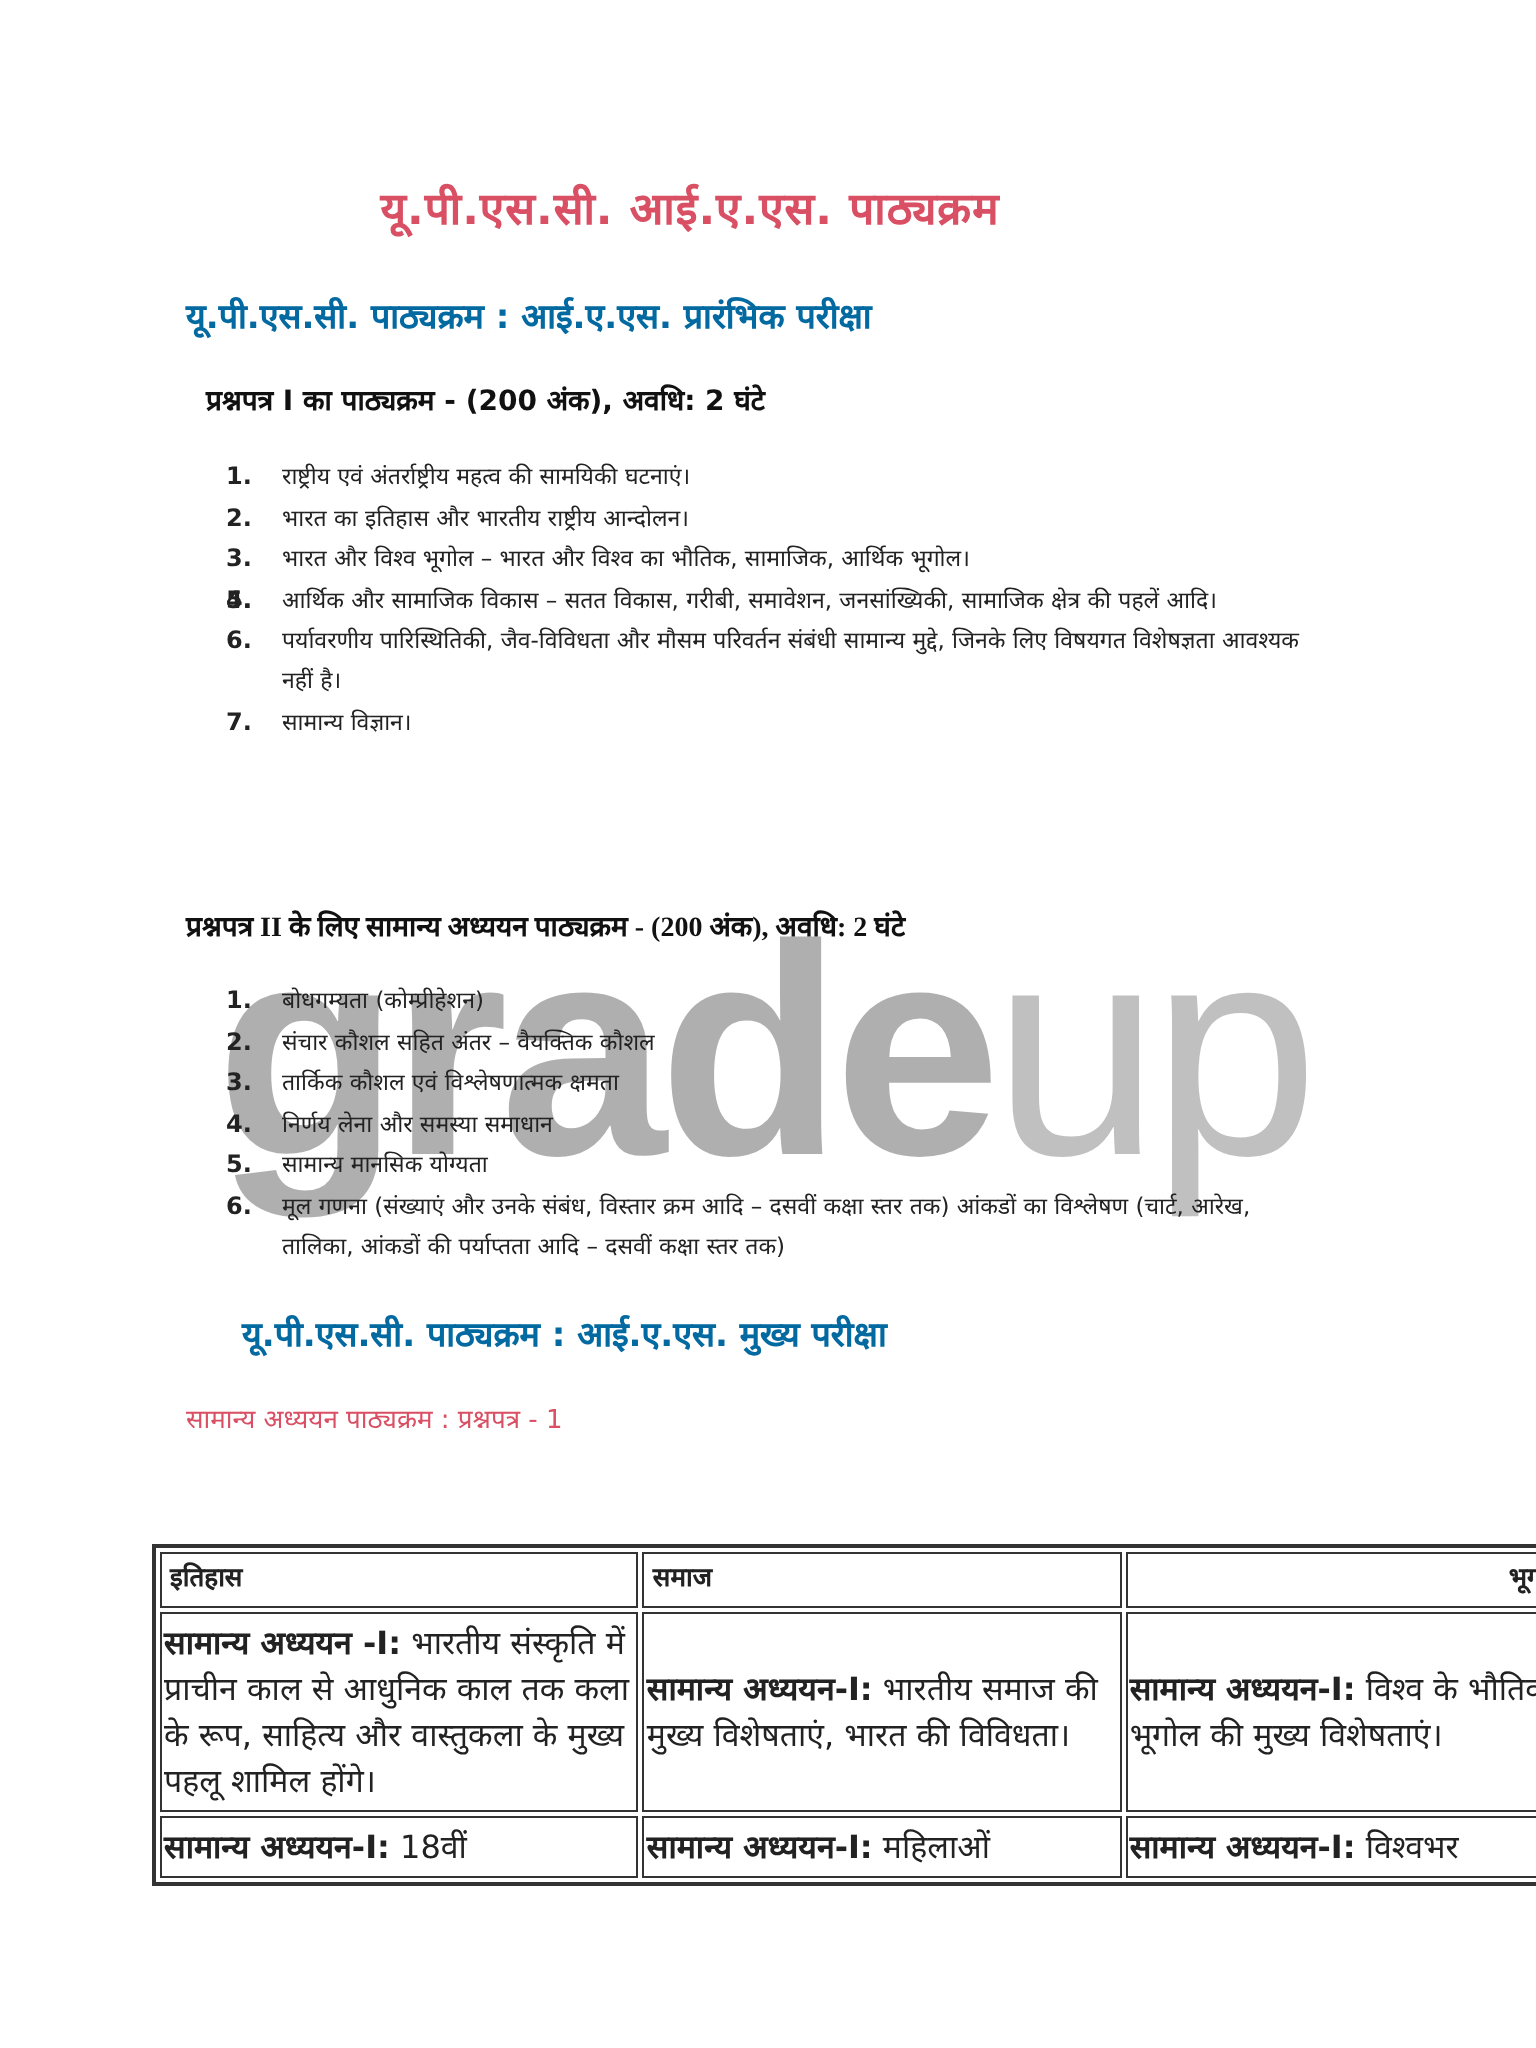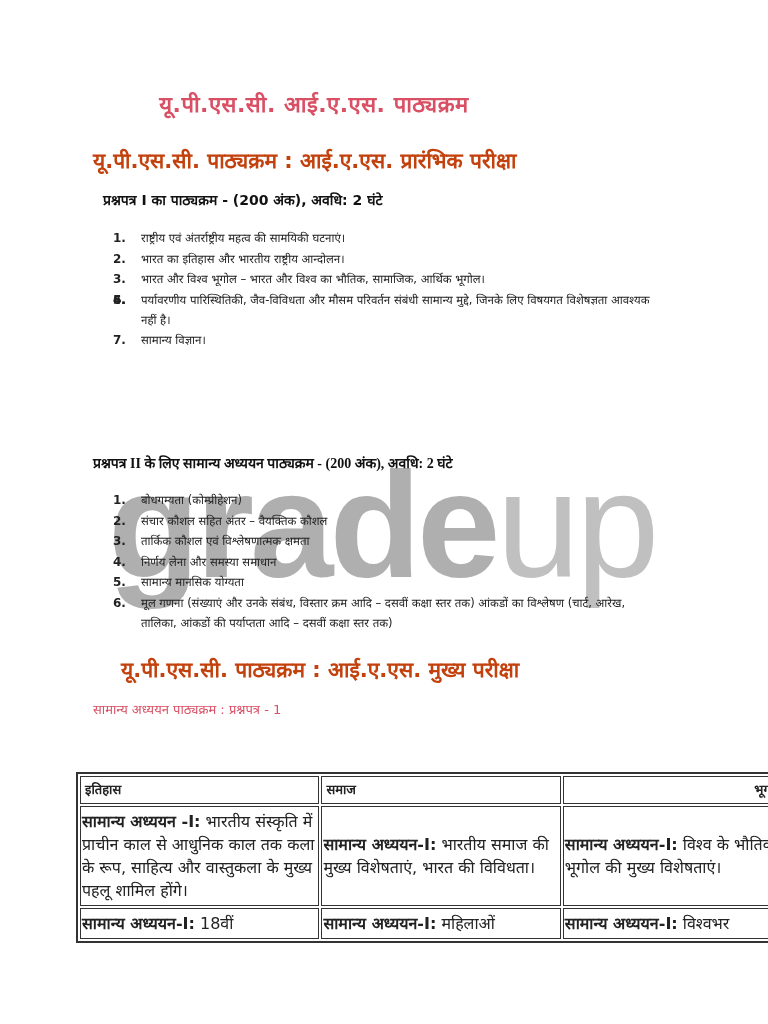--- a/index.html
+++ b/index.html
@@ -1,19 +1,19 @@
 <!DOCTYPE html>
 <html><head>
 <meta charset="utf-8">
 <style>
   html, body { margin: 0; padding: 0; background: #ffffff; }
   body { width: 768px; height: 1024px; position: relative; overflow: hidden; font-family: "DejaVu Sans", sans-serif; color: #1a1a1a; }
   .page { position: absolute; left: 0; top: 0; width: 768px; height: 1024px; }
-  .title { position: absolute; left: 0; width: 628px; top: 88px; text-align: center; font-size: 22px; font-weight: bold; color: #d94f64; letter-spacing: 0.5px; }
-  .h2 { position: absolute; left: 93px; font-size: 21px; color: #c2410c; font-weight: bold; }
+  .title { position: absolute; left: 0; width: 628px; top: 88px; text-align: center; font-size: 22px; font-weight: bold; color: #d94f64; letter-spacing: 0.5px; padding-left: 31px; }
+  .h2 { position: absolute; left: 93px; font-size: 17px; color: #0369a1; font-weight: bold; }
   .h3 { position: absolute; left: 93px; font-size: 14px; font-weight: bold; color: #111; }
   .h4 { position: absolute; left: 93px; font-size: 13px; font-weight: normal; color: #d94f64; }
   ol.items { position: absolute; left: 113px; margin: 0; padding: 0; list-style: none; width: 540px; }
   ol.items li { position: relative; padding-left: 28px; font-size: 11.5px; line-height: 20px; margin-bottom: 0.5px; color: #222; }
   ol.items li .num { position: absolute; left: 0; top: 0; font-weight: bold; font-size: 12px; }
   .watermark { position: absolute; left: 108px; top: 450px; font-family: Liberation Sans, sans-serif; font-size: 150px; line-height: 150px; color: rgba(110,110,110,0.55); letter-spacing: -4px; pointer-events: none; text-align: center; }
   .watermark .bold { font-weight: bold; }
   .watermark .light { font-weight: normal; color: rgba(140,140,140,0.55); }
   table.syl { position: absolute; left: 76px; top: 737px; width: 716px; border-collapse: separate; border-spacing: 2px; border: 2px solid #333; margin-top: 35px; }
   table.syl td { border: 1.5px solid #333; vertical-align: middle; padding: 3px 1px; font-size: 16px; line-height: 23px; color: #222; }
@@ -32,21 +32,21 @@
 
   <div class="h2" style="top:146px;">यू.पी.एस.सी. पाठ्यक्रम : आई.ए.एस. प्रारंभिक परीक्षा</div>
 
   <div class="h3" style="top:190px;margin-left:10px;">प्रश्नपत्र I का पाठ्यक्रम - (200 अंक), अवधि: 2 घंटे</div>
 
   <ol class="items" style="top:228px;">
     <li><span class="num">1.</span><span>राष्ट्रीय एवं अंतर्राष्ट्रीय महत्व की सामयिकी घटनाएं।</span></li>
     <li><span class="num">2.</span><span>भारत का इतिहास और भारतीय राष्ट्रीय आन्दोलन।</span></li>
     <li><span class="num">3.</span><span>भारत और विश्व भूगोल – भारत और विश्व का भौतिक, सामाजिक, आर्थिक भूगोल।</span></li>
     <li><span class="num">4.</span></li>
-    <li><span class="num">5.</span></li>
+    <li><span class="num">5.</span><span>आर्थिक और सामाजिक विकास – सतत विकास, गरीबी, समावेशन, जनसांख्यिकी, सामाजिक क्षेत्र की पहलें आदि।</span></li>
     <li><span class="num">6.</span><span>पर्यावरणीय पारिस्थितिकी, जैव-विविधता और मौसम परिवर्तन संबंधी सामान्य मुद्दे, जिनके लिए विषयगत विशेषज्ञता आवश्यक नहीं है।</span></li>
     <li><span class="num">7.</span><span>सामान्य विज्ञान।</span></li>
   </ol>
 
   <div class="h3" style="top:453px;font-family:Liberation Serif, serif;">प्रश्नपत्र II के लिए सामान्य अध्ययन पाठ्यक्रम - (200 अंक), अवधि: 2 घंटे</div>
 
   <ol class="items" style="top:490px;">
     <li><span class="num">1.</span><span>बोधगम्यता (कोम्प्रीहेशन)</span></li>
     <li><span class="num">2.</span><span>संचार कौशल सहित अंतर – वैयक्तिक कौशल</span></li>
     <li><span class="num">3.</span><span>तार्किक कौशल एवं विश्लेषणात्मक क्षमता</span></li>

